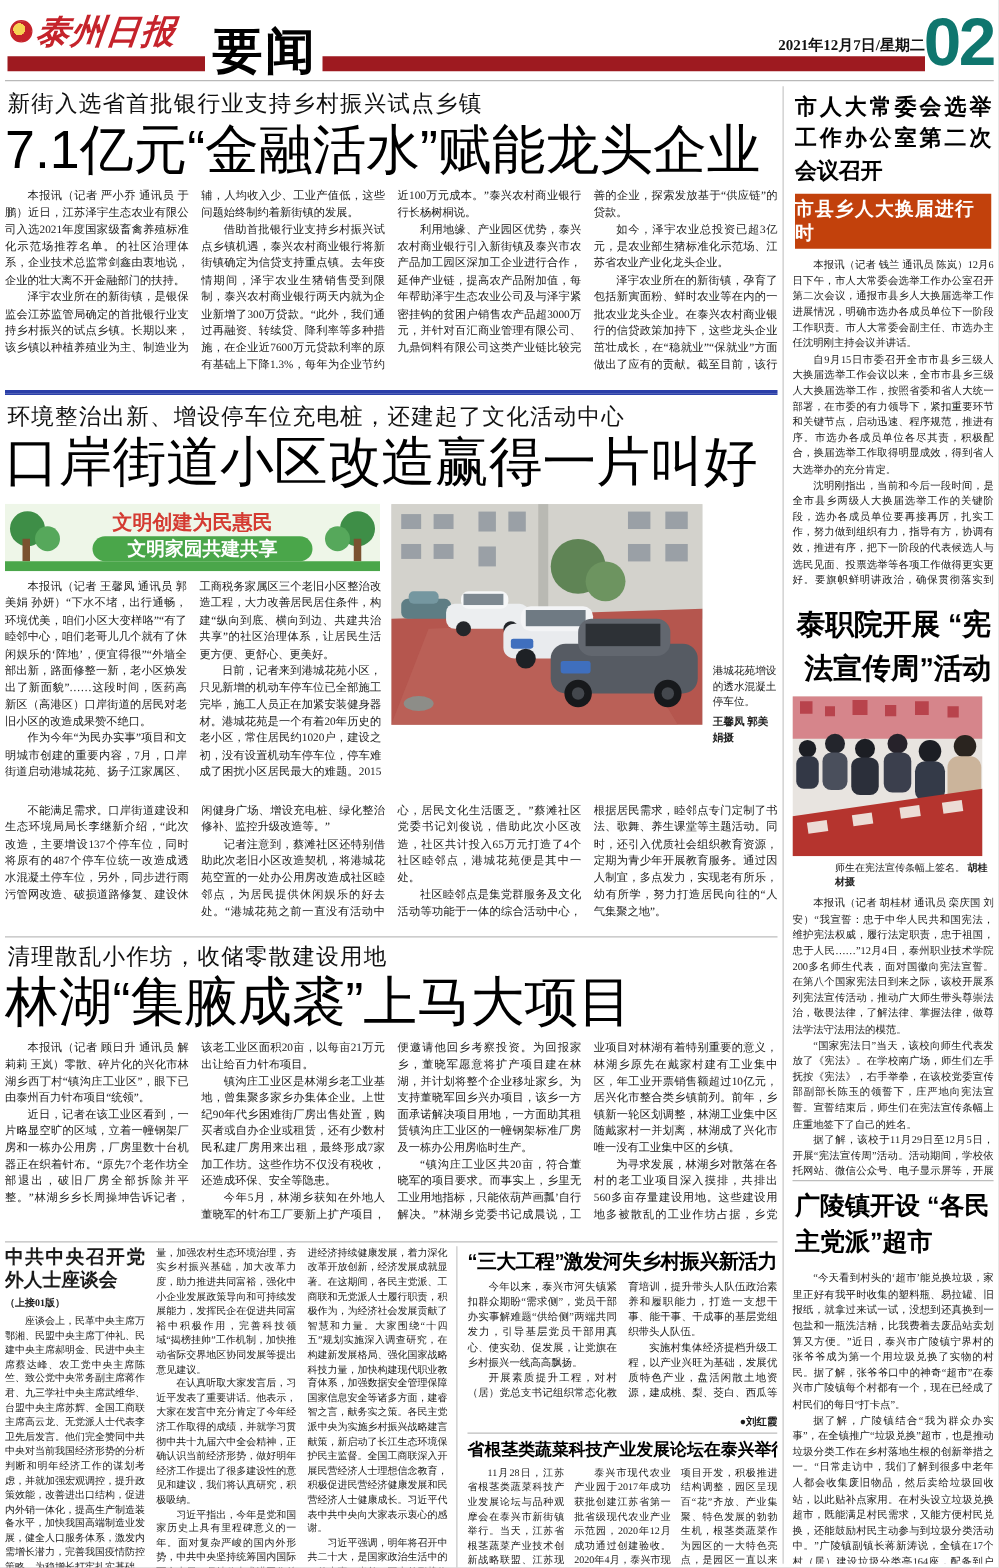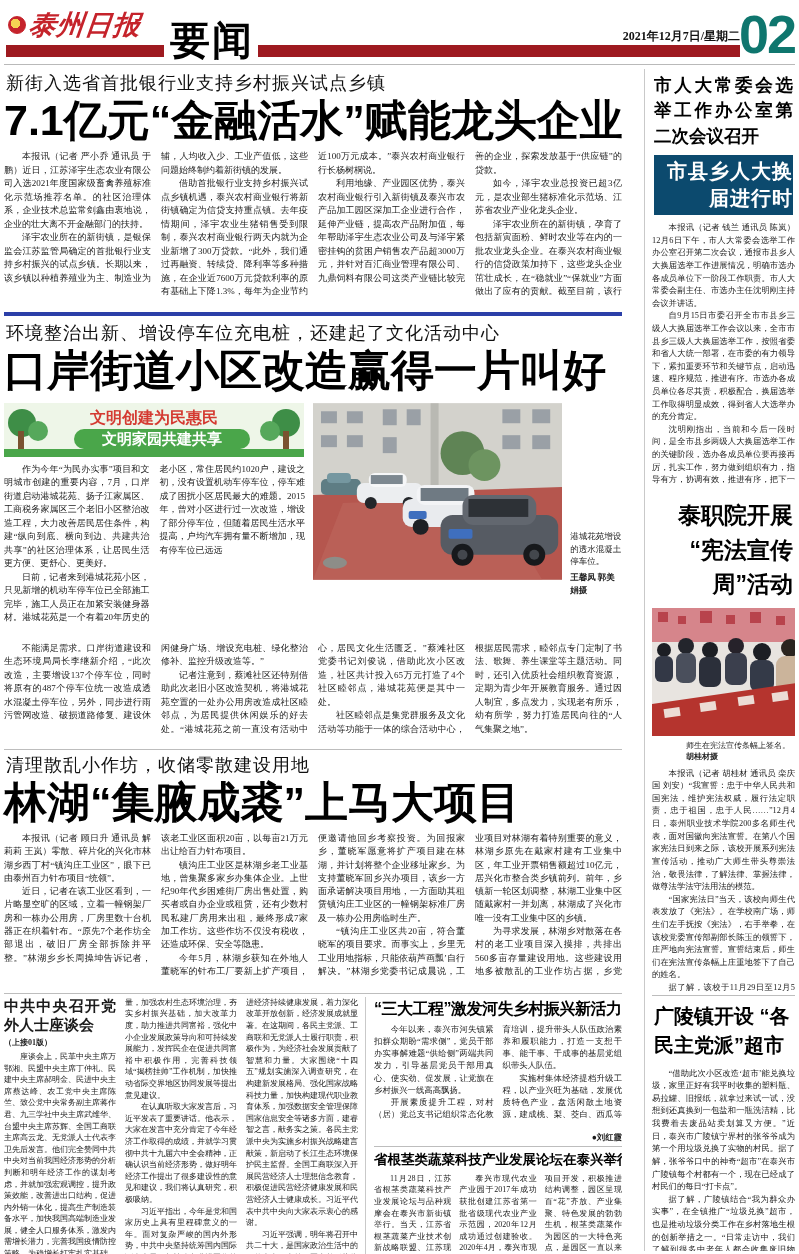--- a/index.html
+++ b/index.html
@@ -14,24 +14,24 @@
   .redbar { position:absolute; background:#9e1a20; height:12px; top:42px; }
   .bar1 { left:2px; width:158px; }
   .bar2 { left:254px; width:482px; }
   .section-title { position:absolute; left:166px; top:10px; font-family:"Liberation Sans", sans-serif; font-weight:bold; font-size:40px; color:#000; letter-spacing:2px; }
   .page-date { position:absolute; left:600px; width:136px; top:25px; text-align:right; font-size:12px; font-weight:bold; color:#111; font-family:Liberation Serif, serif; }
   .page-number { position:absolute; right:0; top:0px; font-family:"Liberation Sans", sans-serif; font-weight:bold; font-size:54px; color:#0f766e; letter-spacing:-2px; }
 
   
   .content { display:flex; height:1186px; padding-top:4px; }
   .main { width:618px; }
-  .sidebar { flex:1; border-left:1px solid #c9c9c9; margin-left:22px; padding-left:7px; overflow:hidden; }
+  .sidebar { flex:1; border-left:1px solid #c9c9c9; margin-left:4px; padding-left:7px; overflow:hidden; }
 
   .kicker { font-family:"Liberation Sans", sans-serif; font-size:18px; color:#111; letter-spacing:1px; margin:2px 0 2px 2px; }
-  .headline-xl { font-family:"Liberation Sans", sans-serif; font-weight:bold; font-size:43px; letter-spacing:0px; color:#000; line-height:1.1; margin:0 0 6px 0; white-space:nowrap; }
+  .headline-xl { font-family:"Liberation Sans", sans-serif; font-weight:normal; font-size:43px; letter-spacing:0px; color:#000; line-height:1.1; margin:0 0 6px 0; white-space:nowrap; }
   .body-text { text-align:justify; color:#1b1b1b; overflow:hidden; }
   .body-text p { text-indent:2em; }
   .byline { text-align:right; text-indent:0 !important; font-weight:bold; }
   .rule-gray { border-top:1px solid #bdbdbd; margin:3px 0; }
   .rule-blue { height:3px; border-top:3px solid #2b3fa8; border-bottom:1px solid #2b3fa8; margin:4px 0 5px 0; }
 
   
   .a1-body { height:158px; column-count:4; column-gap:10px; column-fill:auto; font-size:9px; line-height:1.5; }
 
   
@@ -54,21 +54,21 @@
   .sym-head { font-family:"Liberation Sans", sans-serif; font-weight:bold; font-size:15px; line-height:1.25; text-indent:0 !important; margin-bottom:3px; }
   .sym-cont { font-weight:bold; text-indent:0 !important; margin-bottom:2px; }
   .brr { flex:1; padding-left:8px; overflow:hidden; }
   .tp-head { font-family:"Liberation Sans", sans-serif; font-weight:bold; font-size:16px; letter-spacing:-0.5px; white-space:nowrap; margin:2px 0 4px 0; }
   .tp-body { height:108px; column-count:2; column-gap:9px; column-fill:auto; font-size:8.4px; line-height:1.45; }
   .vf-head { font-family:"Liberation Sans", sans-serif; font-weight:bold; font-size:13.5px; white-space:nowrap; margin:4px 0 4px 0; }
   .vf-body { height:148px; column-count:3; column-gap:8px; column-fill:auto; font-size:8px; line-height:1.45; }
 
   
   .sb-head1 { font-family:"Liberation Sans", sans-serif; font-weight:bold; font-size:17.5px; line-height:1.45; text-align:justify; margin:4px 2px 2px 2px; }
-  .badge { background:#0c4a6e; color:#fff; font-family:"Liberation Sans", sans-serif; font-weight:bold; font-size:20px; text-align:right; padding:3px 0; margin:6px 2px 7px 2px; letter-spacing:1px; }
+  .badge { background:#c2410c; color:#fff; font-family:"Liberation Sans", sans-serif; font-weight:bold; font-size:15px; text-align:left; padding:3px 0; margin:6px 2px 7px 2px; letter-spacing:1px; }
   .sb-body { font-size:8.3px; line-height:1.52; text-align:justify; color:#1b1b1b; overflow:hidden; }
   .sb-body p { text-indent:2em; }
   .sb1-body { height:266px; }
   .sb-head2 { font-family:"Liberation Sans", sans-serif; font-weight:bold; font-size:23px; line-height:1.5; margin:10px 2px 6px 2px;text-align:right; }
   .sb-photo { width:152px; height:128px; display:block; }
   .sb-cap { font-size:8px; margin:4px 0 6px 0; color:#222;padding-left:34px; }
   .sb-cap .credit { font-weight:bold; }
   .sb2-body { height:224px; }
   .sb-head3 { font-family:"Liberation Sans", sans-serif; font-weight:bold; font-size:20px; line-height:1.45; margin:6px 2px 8px 2px; }
   .sb3-body { height:266px; }
@@ -121,20 +121,21 @@
               <rect x="14" y="28" width="6" height="18" fill="#7a5230"></rect>
               <circle cx="282" cy="20" r="14" fill="#3e8e47"></circle>
                 <circle cx="266" cy="28" r="10" fill="#56a85b"></circle>
               <rect x="279" y="28" width="6" height="18" fill="#7a5230"></rect>
               <rect x="0" y="46" width="300" height="8" fill="#4aa64a"></rect>
               <rect x="70" y="26" width="176" height="20" rx="10" fill="#4aa64a"></rect>
               <text x="150" y="20" text-anchor="middle" font-size="16" font-weight="bold" fill="#d43a31">文明创建为民惠民</text>
               <text x="158" y="41" text-anchor="middle" font-size="15" font-weight="bold" fill="#ffffff">文明家园共建共享</text>
             </svg>
             <div class="body-text a2-left-text">
+              <p>本报讯（记者 王馨凤 通讯员 郭美娟 孙妍）“下水不堵，出行通畅，环境优美，咱们小区大变样咯”“有了睦邻中心，咱们老哥儿几个就有了休闲娱乐的‘阵地’，便宜得很”“外墙全部出新，路面修整一新，老小区焕发出了新面貌”……这段时间，医药高新区（高港区）口岸街道的居民对老旧小区的改造成果赞不绝口。</p>
                 <p>作为今年“为民办实事”项目和文明城市创建的重要内容，7月，口岸街道启动港城花苑、扬子江家属区、工商税务家属区三个老旧小区整治改造工程，大力改善居民居住条件，构建“纵向到底、横向到边、共建共治共享”的社区治理体系，让居民生活更方便、更舒心、更美好。</p>
                 <p>日前，记者来到港城花苑小区，只见新增的机动车停车位已全部施工完毕，施工人员正在加紧安装健身器材。港城花苑是一个有着20年历史的老小区，常住居民约1020户，建设之初，没有设置机动车停车位，停车难成了困扰小区居民最大的难题。2015年，曾对小区进行过一次改造，增设了部分停车位，但随着居民生活水平提高，户均汽车拥有量不断增加，现有停车位已远远</p>
             </div>
           </div>
           <svg class="a2-photo" viewBox="0 0 250 177">
             <rect width="250" height="177" fill="#d8d8d4"></rect>
             <rect x="0" y="0" width="250" height="92" fill="#d3d2cc"></rect>
             <g fill="#9aa0a6">
               <rect x="8" y="8" width="16" height="12"></rect>
                 <rect x="34" y="8" width="16" height="12"></rect>
@@ -303,21 +304,21 @@
             <p>“国家宪法日”当天，该校向师生代表发放了《宪法》。在学校南广场，师生们左手抚按《宪法》，右手举拳，在该校党委宣传部副部长陈玉的领誓下，庄严地向宪法宣誓。宣誓结束后，师生们在宪法宣传条幅上庄重地签下了自己的姓名。</p>
             <p>据了解，该校于11月29日至12月5日，开展“宪法宣传周”活动。活动期间，学校依托网站、微信公众号、电子显示屏等，开展联屏联动展映宪法公益广告、标语等活动，在全院弘扬法治精神、传播法治文化，根植法治信仰。</p>
         </div>
       </article>
 
       <div class="rule-gray"></div>
 
       <article>
         <h2 class="sb-head3">广陵镇开设 “各民主党派”超市</h2>
         <div class="sb-body sb3-body">
-          <p>“借助此次小区改造‘超市’能兑换垃圾，家里正好有我平时收集的塑料瓶、易拉罐、旧报纸，就拿过来试一试，没想到还真换到一包盐和一瓶洗洁精，比我费着去废品站卖划算又方便。”近日，泰兴市广陵镇宁界村的张爷爷成为第一个用垃圾兑换了实物的村民。据了解，张爷爷口中的神奇“超市”在泰兴市广陵镇每个村都有一个，现在已经成了村民们的每日“打卡点”。</p>
+          <p>“今天看到村头的‘超市’能兑换垃圾，家里正好有我平时收集的塑料瓶、易拉罐、旧报纸，就拿过来试一试，没想到还真换到一包盐和一瓶洗洁精，比我费着去废品站卖划算又方便。”近日，泰兴市广陵镇宁界村的张爷爷成为第一个用垃圾兑换了实物的村民。据了解，张爷爷口中的神奇“超市”在泰兴市广陵镇每个村都有一个，现在已经成了村民们的每日“打卡点”。</p>
             <p>据了解，广陵镇结合“我为群众办实事”，在全镇推广“垃圾兑换”超市，也是推动垃圾分类工作在乡村落地生根的创新举措之一。“日常走访中，我们了解到很多中老年人都会收集废旧物品，然后卖给垃圾回收站，以此贴补点家用。在村头设立垃圾兑换超市，既能满足村民需求，又能方便村民兑换，还能鼓励村民主动参与到垃圾分类活动中。”广陵镇副镇长蒋新涛说，全镇在17个村（居）建设垃圾分类亭164座，配备到户分类垃圾桶10000个。各村（居）配备一座垃圾兑换超市，村民们把可回收垃圾、有害垃圾收集过来，可以获得不同的积分兑换日用品。</p>
 
         </div>
       </article>
 
     </aside>
   </div>
 </div>
 
 </body></html>

